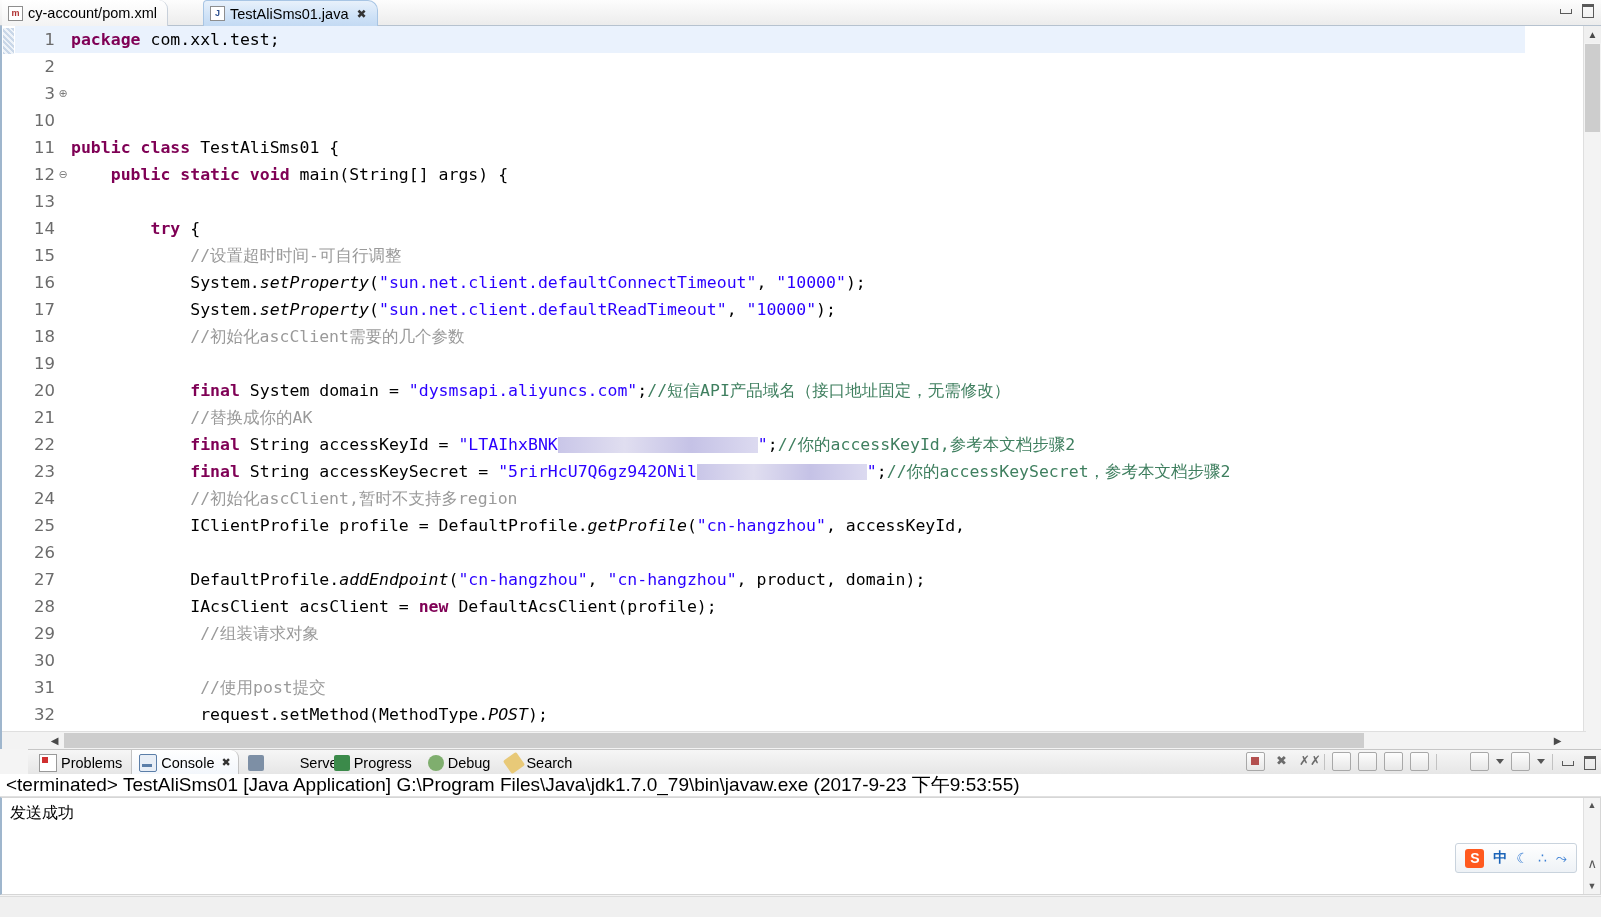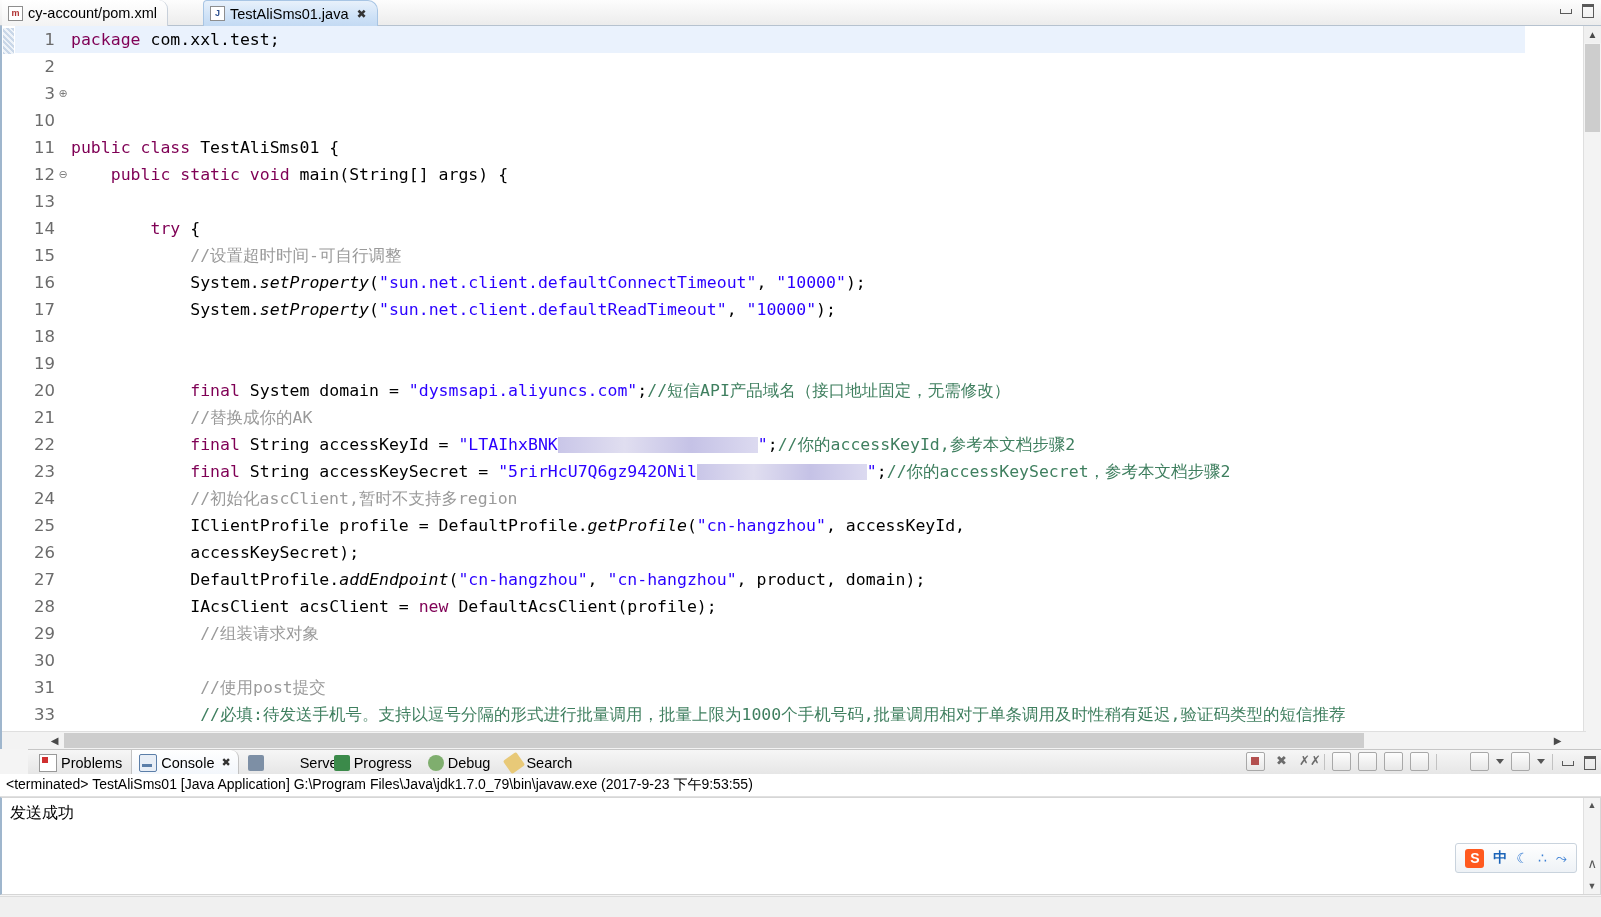--- a/index.html
+++ b/index.html
@@ -136,21 +136,21 @@
     font-size: 11px;
     font-family: "DejaVu Sans", sans-serif;
     user-select: none;
   }
   .code {
     flex: 1 1 auto;
     padding-left: 2px;
     overflow: hidden;
   }
   
-  .kw   { color: #7f0055; font-weight: normal; }
+  .kw   { color: #7f0055; font-weight: bold; }
   .str  { color: #2a00ff; }
   .cmt  { color: #3f7f5f; }
   .cmt-gray { color: #9a9a9a; }
   .sf   { font-style: italic; }
   .plain{ color: #000000; }
   .imp-box {
     display: inline-block;
     width: 11px; height: 13px;
     border: 1px solid #b9b9b9;
     vertical-align: -2px;
@@ -263,21 +263,21 @@
   .tb-ic.stop::after { content:""; position:absolute; left:4px; top:4px; width:8px; height:8px; background:#b3504f; }
   .tb-ic.xgray { font-size: 13px; color: #6b6b6b; text-align: center; line-height: 16px; }
   .tb-sep { width: 1px; height: 16px; background: #c2c2c2; }
   .tb-caret { width: 0; height: 0; border-left: 4px solid transparent; border-right: 4px solid transparent; border-top: 5px solid #555; }
 
   .console-title {
     position: absolute; left: 0; top: 25px;
     width: 1601px; height: 23px;
     display: flex; align-items: center;
     padding-left: 6px;
-    font-size: 14px;
+    font-size: 19px;
     color: #000;
     background: #ffffff;
     border-bottom: 1px solid #e0e0e0;
     box-sizing: border-box;
     white-space: nowrap;
   }
   .console-body {
     position: absolute; left: 0; top: 48px;
     width: 1601px; height: 98px;
     background: #ffffff;
@@ -360,34 +360,35 @@
         <div class="line"><span class="ln">2</span><span class="fold"></span><span class="code"></span></div>
         <div class="line"><span class="ln">3</span><span class="fold">⊕</span></div>
         <div class="line"><span class="ln">10</span><span class="fold"></span><span class="code"></span></div>
         <div class="line"><span class="ln">11</span><span class="fold"></span><span class="code"><span class="kw">public class</span><span class="plain"> TestAliSms01 {</span></span></div>
         <div class="line"><span class="ln">12</span><span class="fold">⊖</span><span class="code"><span class="plain">    </span><span class="kw">public static void</span><span class="plain"> main(String[] args) {</span></span></div>
         <div class="line"><span class="ln">13</span><span class="fold"></span><span class="code"></span></div>
         <div class="line"><span class="ln">14</span><span class="fold"></span><span class="code"><span class="plain">        </span><span class="kw">try</span><span class="plain"> {</span></span></div>
         <div class="line"><span class="ln">15</span><span class="fold"></span><span class="code"><span class="plain">            </span><span class="cmt-gray">//设置超时时间-可自行调整</span></span></div>
         <div class="line"><span class="ln">16</span><span class="fold"></span><span class="code"><span class="plain">            System.</span><span class="sf">setProperty</span><span class="plain">(</span><span class="str">"sun.net.client.defaultConnectTimeout"</span><span class="plain">, </span><span class="str">"10000"</span><span class="plain">);</span></span></div>
         <div class="line"><span class="ln">17</span><span class="fold"></span><span class="code"><span class="plain">            System.</span><span class="sf">setProperty</span><span class="plain">(</span><span class="str">"sun.net.client.defaultReadTimeout"</span><span class="plain">, </span><span class="str">"10000"</span><span class="plain">);</span></span></div>
-        <div class="line"><span class="ln">18</span><span class="fold"></span></div>
+        <div class="line"><span class="ln">18</span><span class="fold"></span><span class="code"><span class="plain">            </span><span class="cmt-gray">//初始化ascClient需要的几个参数</span></span></div>
         <div class="line"><span class="ln">19</span><span class="fold"></span></div>
         <div class="line"><span class="ln">20</span><span class="fold"></span><span class="code"><span class="plain">            </span><span class="kw">final</span><span class="plain"> System domain = </span><span class="str">"dysmsapi.aliyuncs.com"</span><span class="plain">;</span><span class="cmt">//短信API产品域名（接口地址固定，无需修改）</span></span></div>
         <div class="line"><span class="ln">21</span><span class="fold"></span><span class="code"><span class="plain">            </span><span class="cmt-gray">//替换成你的AK</span></span></div>
         <div class="line"><span class="ln">22</span><span class="fold"></span><span class="code"><span class="plain">            </span><span class="kw">final</span><span class="plain"> String accessKeyId = </span><span class="str">"LTAIhxBNK</span><span class="redact" style="width: 200px;"></span><span class="str">"</span><span class="plain">;</span><span class="cmt">//你的accessKeyId,参考本文档步骤2</span></span></div>
         <div class="line"><span class="ln">23</span><span class="fold"></span><span class="code"><span class="plain">            </span><span class="kw">final</span><span class="plain"> String accessKeySecret = </span><span class="str">"5rirHcU7Q6gz942ONil</span><span class="redact" style="width: 170px;"></span><span class="str">"</span><span class="plain">;</span><span class="cmt">//你的accessKeySecret，参考本文档步骤2</span></span></div>
         <div class="line"><span class="ln">24</span><span class="fold"></span><span class="code"><span class="plain">            </span><span class="cmt-gray">//初始化ascClient,暂时不支持多region</span></span></div>
         <div class="line"><span class="ln">25</span><span class="fold"></span><span class="code"><span class="plain">            IClientProfile profile = DefaultProfile.</span><span class="sf">getProfile</span><span class="plain">(</span><span class="str">"cn-hangzhou"</span><span class="plain">, accessKeyId,</span></span></div>
-        <div class="line"><span class="ln">26</span><span class="fold"></span><span class="code"><span class="plain">            accessKeySecret);</span></span></div>
+        <div class="line"><span class="ln">26</span><span class="fold"></span></div>
         <div class="line"><span class="ln">27</span><span class="fold"></span><span class="code"><span class="plain">            DefaultProfile.</span><span class="sf">addEndpoint</span><span class="plain">(</span><span class="str">"cn-hangzhou"</span><span class="plain">, </span><span class="str">"cn-hangzhou"</span><span class="plain">, product, domain);</span></span></div>
         <div class="line"><span class="ln">28</span><span class="fold"></span><span class="code"><span class="plain">            IAcsClient acsClient = </span><span class="kw">new</span><span class="plain"> DefaultAcsClient(profile);</span></span></div>
         <div class="line"><span class="ln">29</span><span class="fold"></span><span class="code"><span class="plain">             </span><span class="cmt-gray">//组装请求对象</span></span></div>
         <div class="line"><span class="ln">30</span><span class="fold"></span></div>
         <div class="line"><span class="ln">31</span><span class="fold"></span><span class="code"><span class="plain">             </span><span class="cmt-gray">//使用post提交</span></span></div>
+        <div class="line"><span class="ln">32</span><span class="fold"></span><span class="code"><span class="plain">             request.setMethod(MethodType.</span><span class="sf">POST</span><span class="plain">);</span></span></div>
         <div class="line"><span class="ln">33</span><span class="fold"></span><span class="code"><span class="plain">             </span><span class="cmt">//必填:待发送手机号。支持以逗号分隔的形式进行批量调用，批量上限为1000个手机号码,批量调用相对于单条调用及时性稍有延迟,验证码类型的短信推荐</span></span></div>
       </div>
 
     <div class="v-scroll">
       <div class="v-arrow-up">▲</div>
       <div class="v-thumb"></div>
       <div class="v-arrow-dn">▼</div>
     </div>
 
     <div class="h-scroll">

